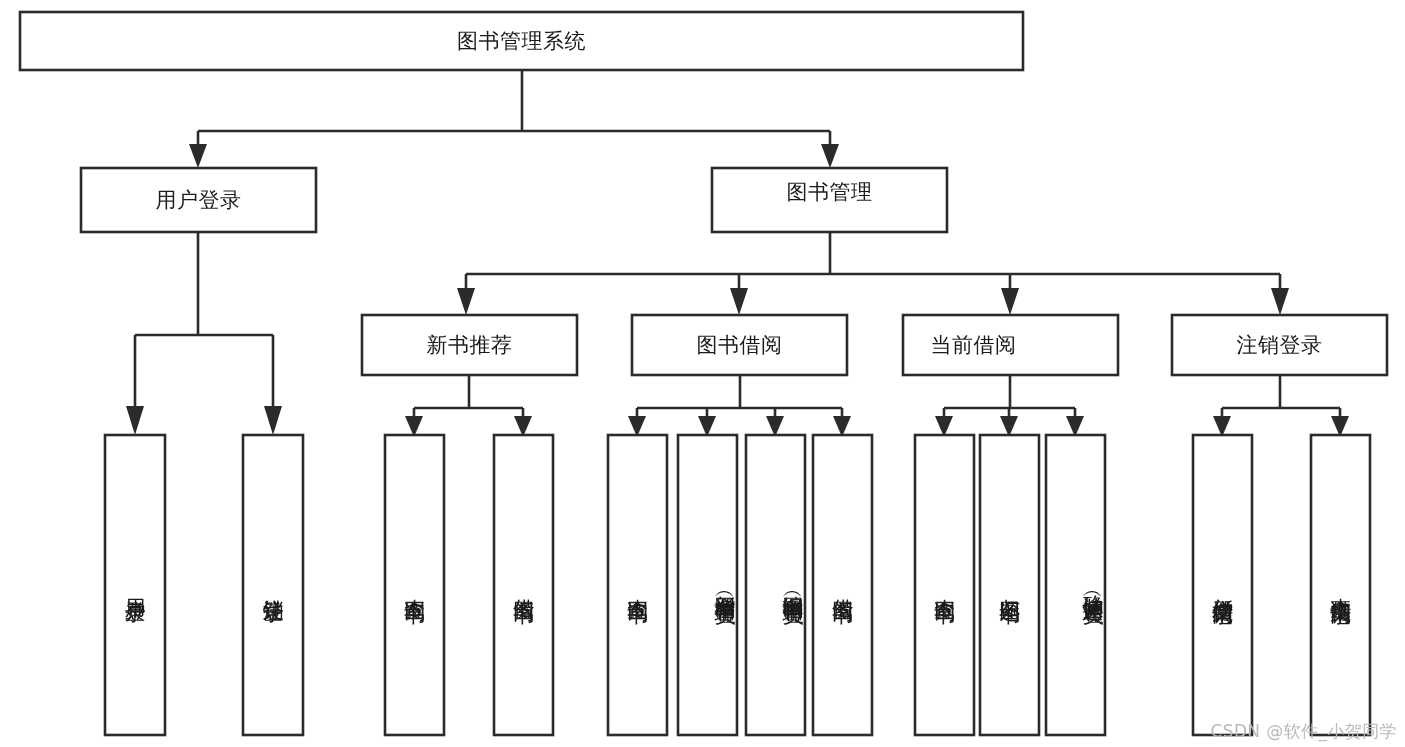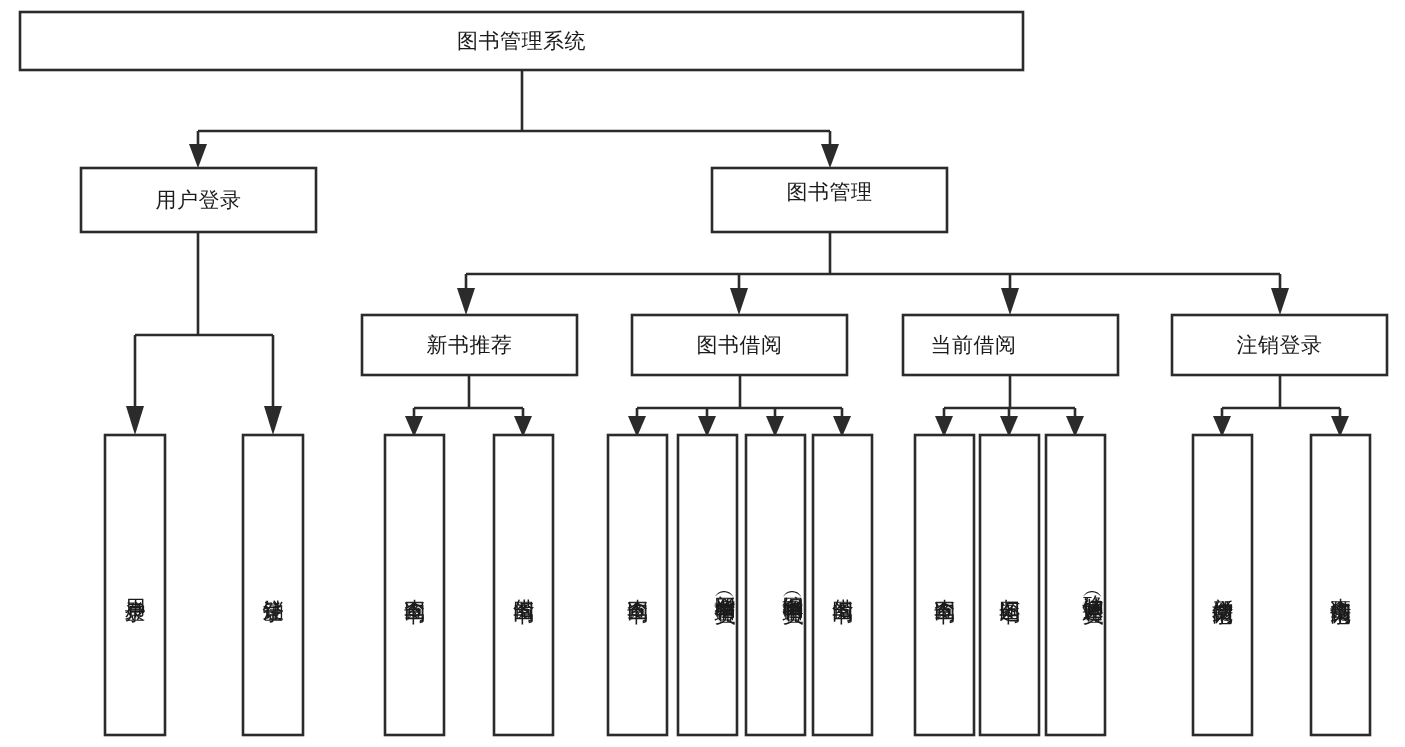--- a/index.html
+++ b/index.html
@@ -196,14 +196,15 @@
   <div class="node-label-v" style="left:746px; top:435px; width:59px; height:300px; align-items:flex-start;">编辑图书（管理员）</div>
   <div class="node-label-v" style="left:813px; top:435px; width:59px; height:300px;">借阅图书</div>
 
   <div class="node-label-v" style="left:915px; top:435px; width:59px; height:300px;">查询图书</div>
   <div class="node-label-v" style="left:980px; top:435px; width:59px; height:300px;">归还图书</div>
   <div class="node-label-v" style="left:1046px; top:435px; width:59px; height:300px; align-items:flex-start;">确认归还（管理员）</div>
 
   <div class="node-label-v" style="left:1193px; top:435px; width:59px; height:300px;">新增借阅记录</div>
   <div class="node-label-v" style="left:1311px; top:435px; width:59px; height:300px;">查询借阅记录</div>
 
+  <div class="watermark">CSDN @软件_小贺同学</div>
 
 </div>
 
 </body></html>

